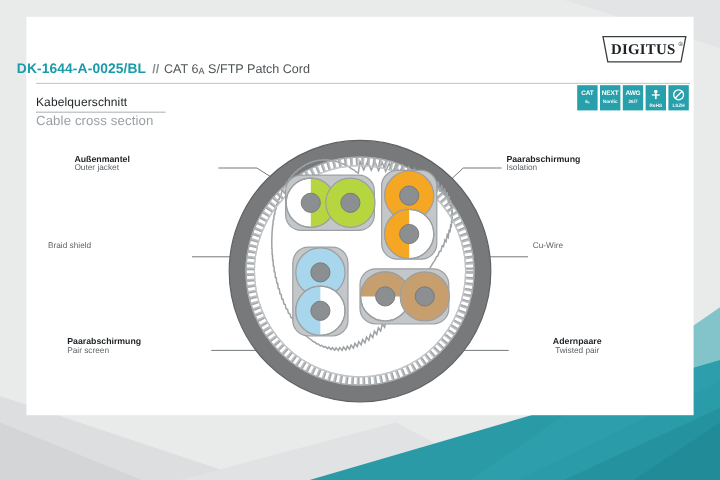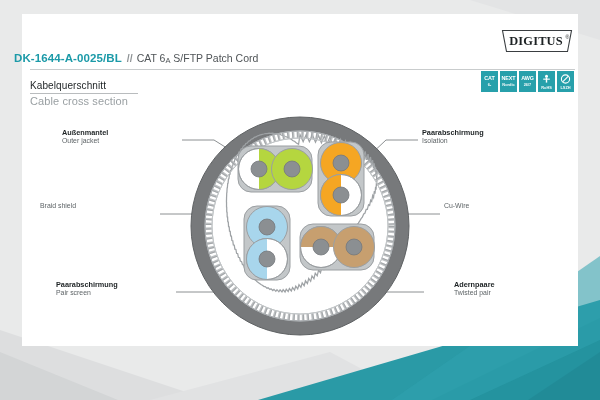--- a/index.html
+++ b/index.html
@@ -286,18 +286,18 @@
 
   <div class="cal l" style="left:422px;top:128px;width:130px;">
     <div class="de">Paarabschirmung</div>
     <div class="en">Isolation</div>
   </div>
 
   <div class="cal l" style="left:444px;top:202px;width:130px;">
     <div class="en">Cu-Wire</div>
   </div>
 
-  <div class="cal l" style="left:454px;top:280px;width:130px;">
+  <div class="cal l" style="left:416px;top:280px;width:130px;text-align:center;">
     <div class="de">Adernpaare</div>
     <div class="en">Twisted pair</div>
   </div>
 
 </div>
 
 </body></html>

